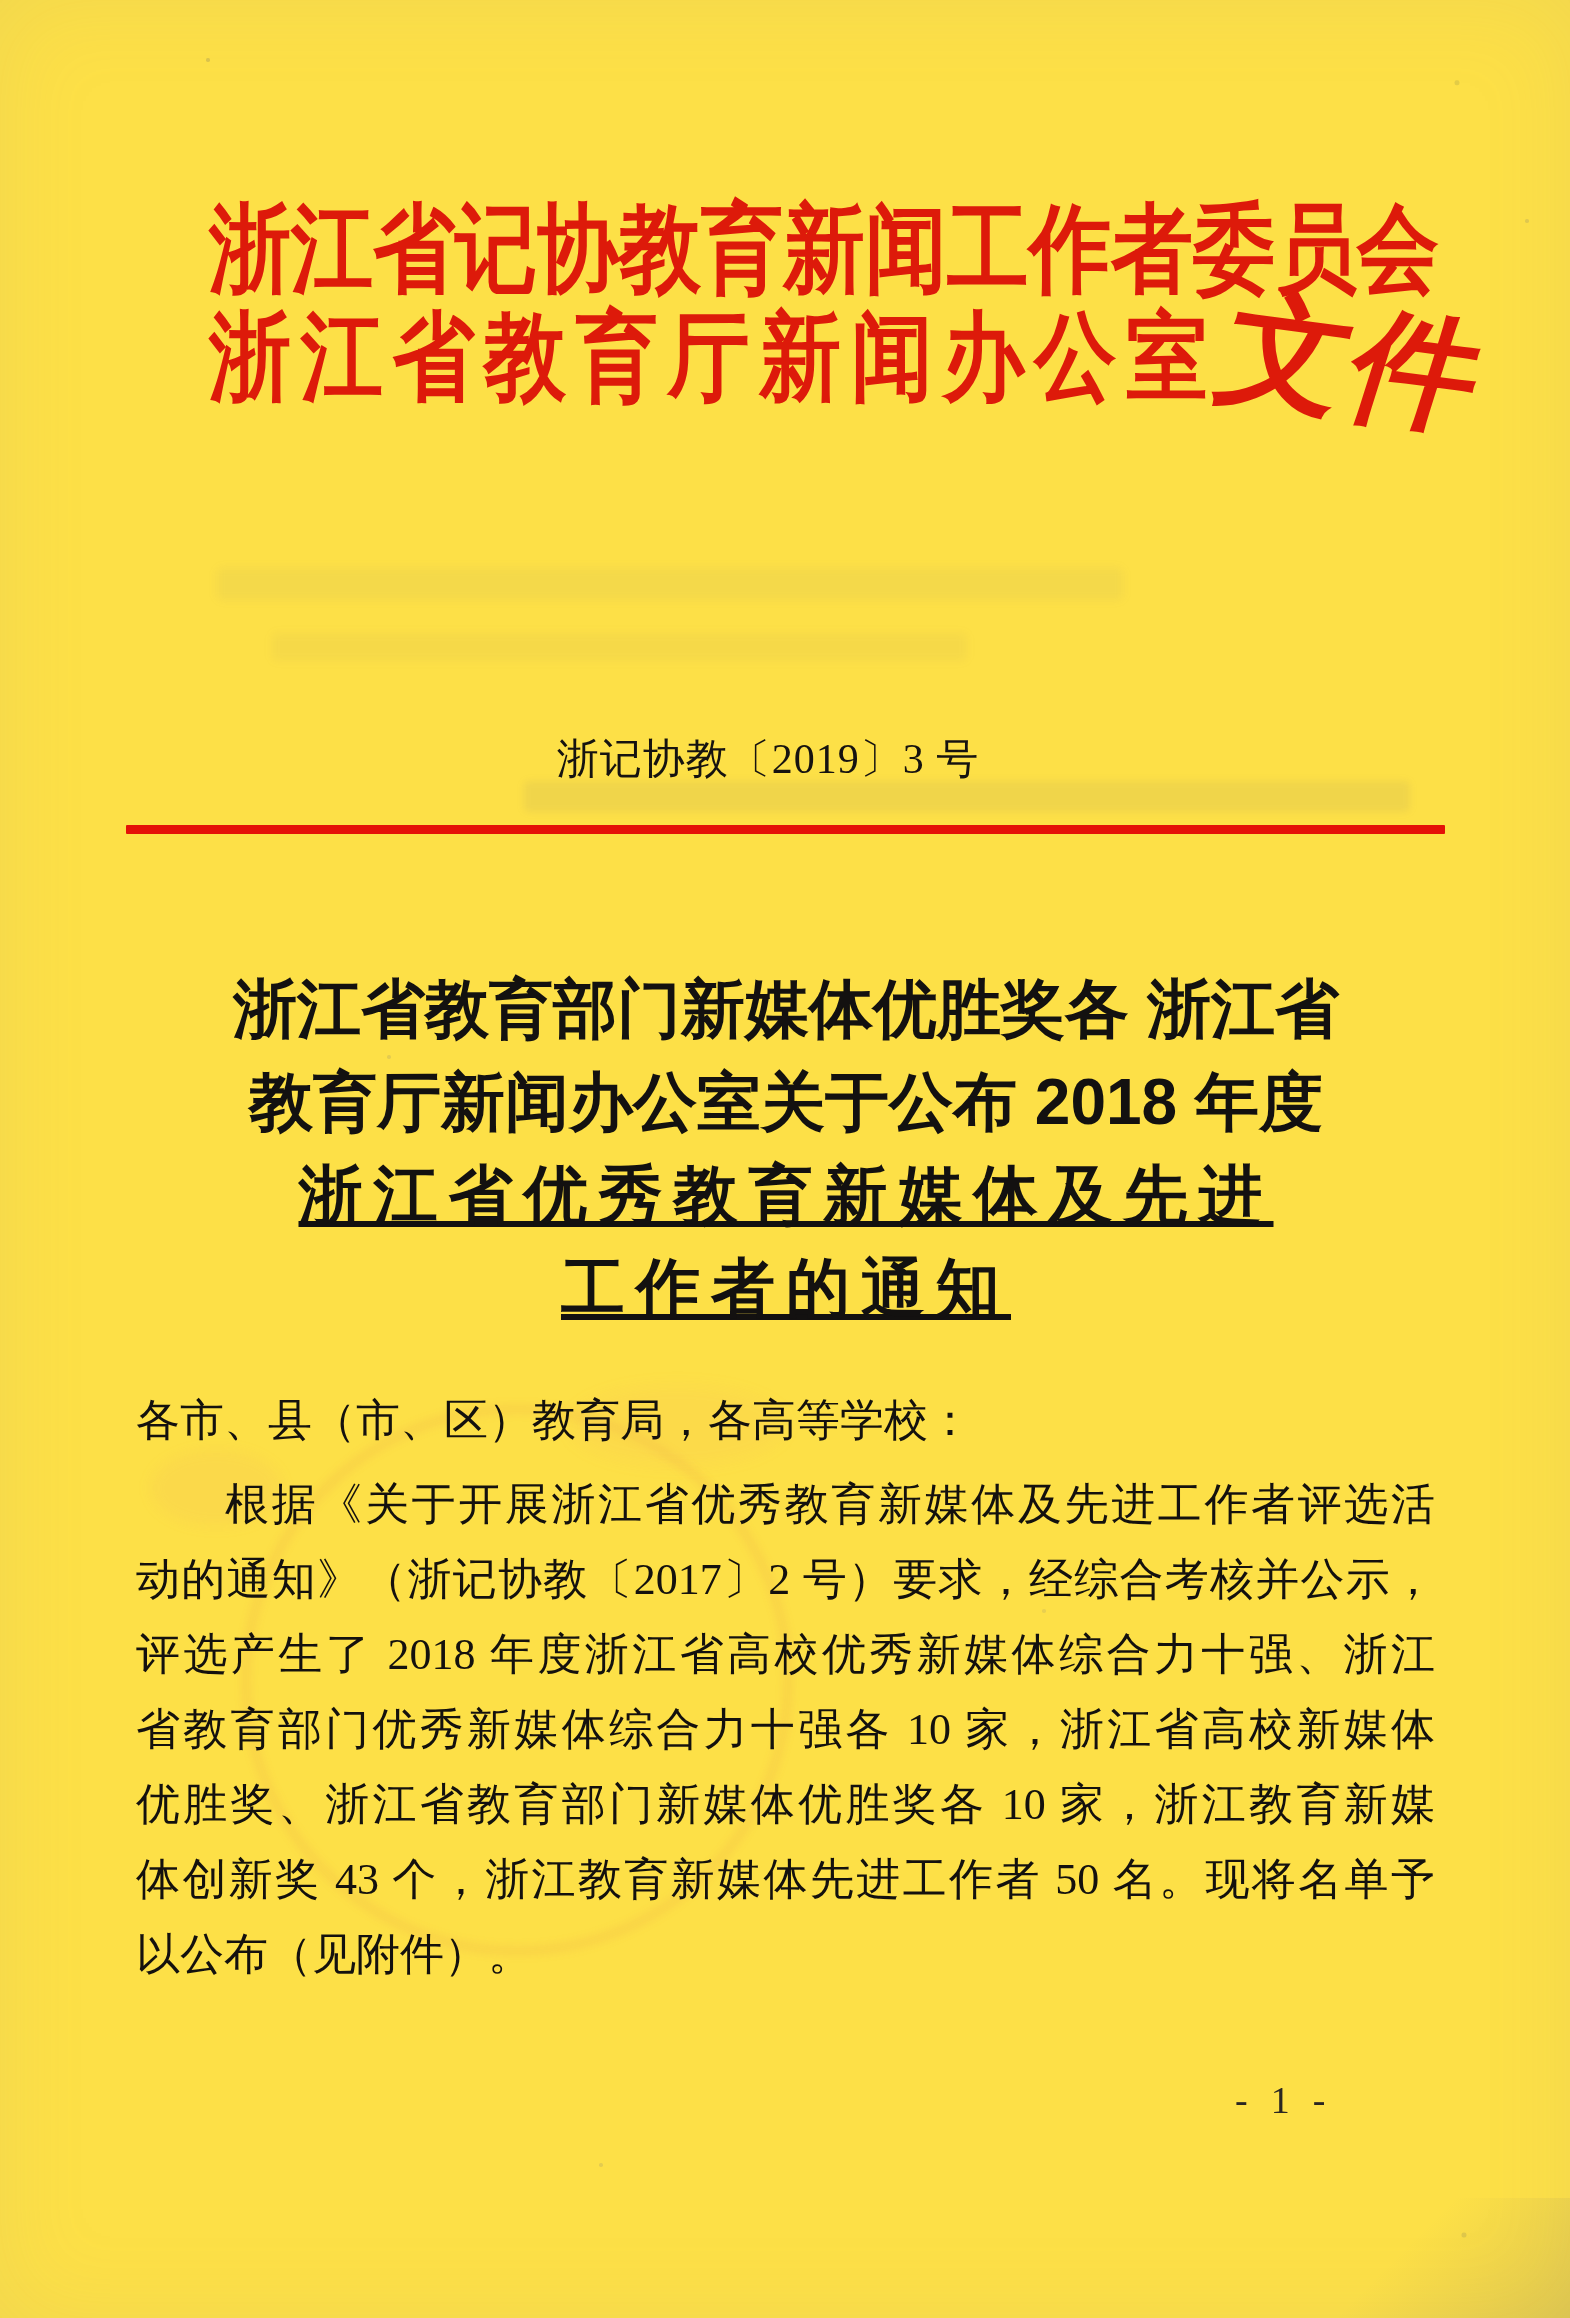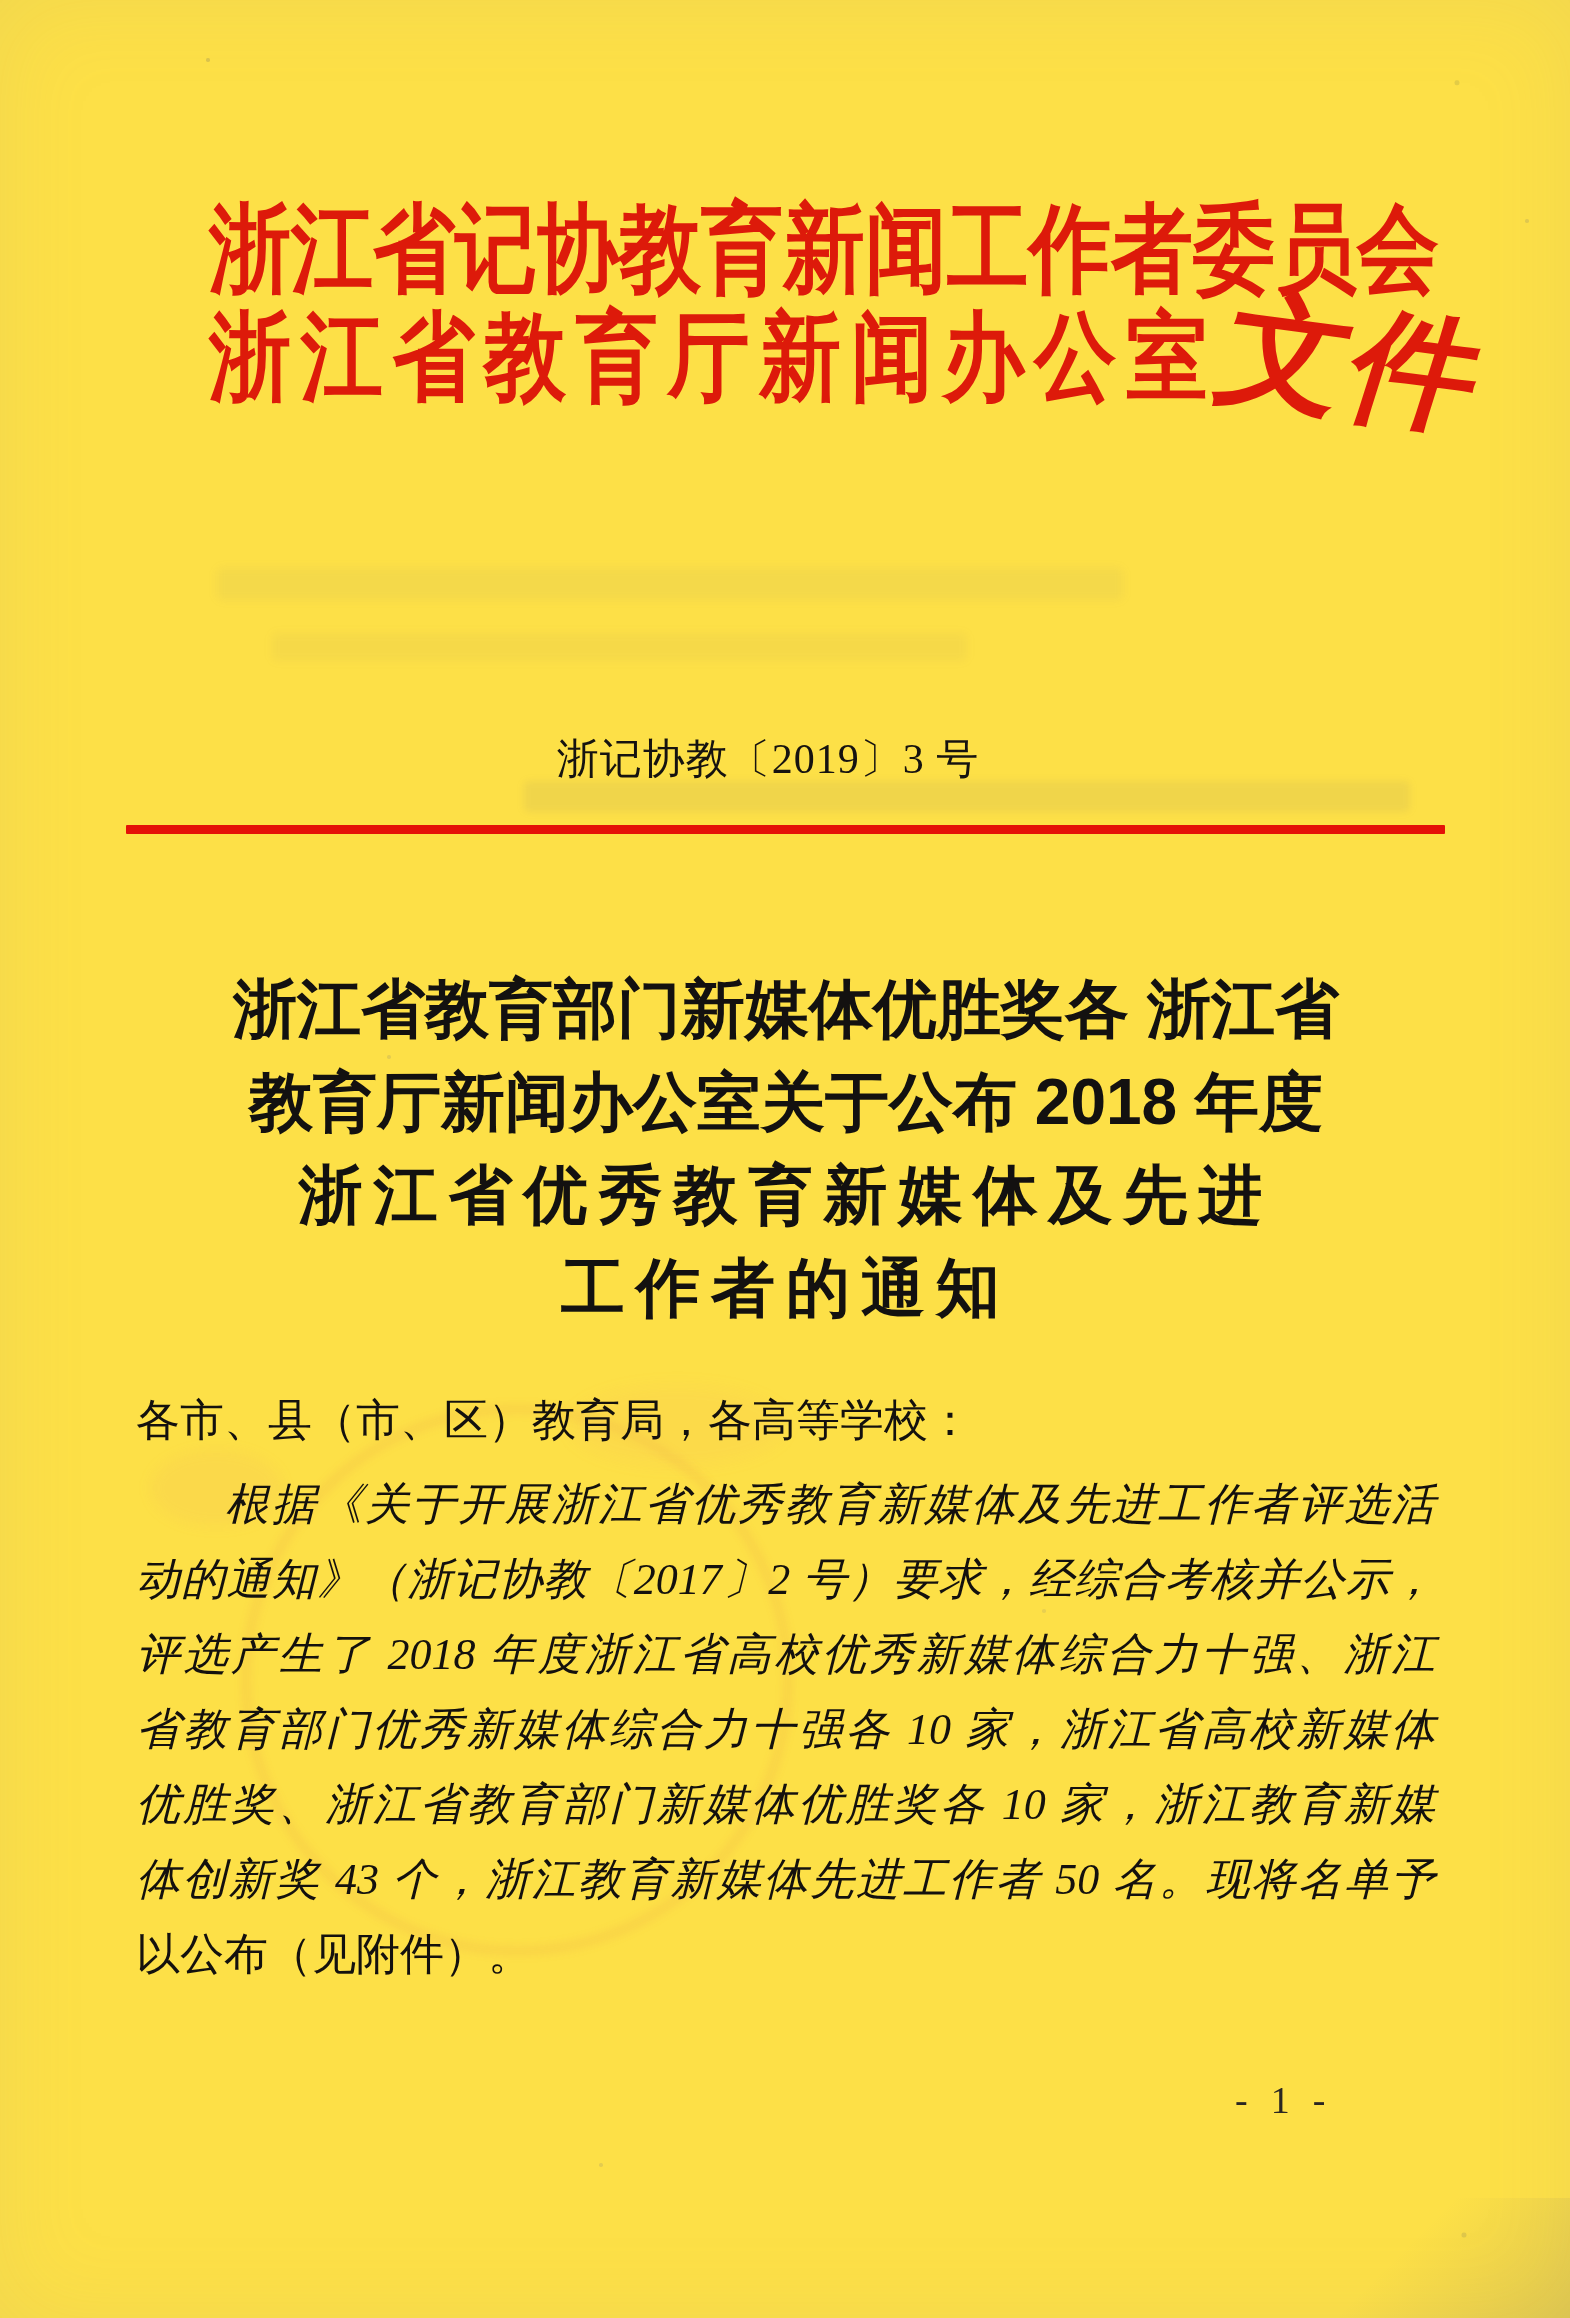--- a/index.html
+++ b/index.html
@@ -41,28 +41,28 @@
     background:#e41107;border-radius:1px;
   }
   
   .title{
     position:absolute;top:963px;left:81px;width:1410px;margin:0;
     text-align:center;color:#131110;
     font-family:"Liberation Sans","DejaVu Sans",sans-serif;
     font-weight:bold;font-size:64px;
   }
   .t-line{line-height:93px;white-space:nowrap;}
-  .t-line.spread{letter-spacing:11px;}
+  .t-line.spread{letter-spacing:11px;text-decoration:underline;}
   
   .body-text{
     position:absolute;left:136px;top:1383px;width:1299px;
     font-size:44px;color:#14110e;
   }
   .b-line{line-height:75px;}
-  .b-line.j{text-align:justify;text-align-last:justify;text-justify:inter-character;font-style:italic;}
+  .b-line.j{text-align:justify;text-align-last:justify;text-justify:inter-character;}
   .b-line.indent{text-indent:89px;}
   .para{margin-top:9px;}
   
   .page-number{
     position:absolute;left:1235px;top:2078px;
     font-size:38px;color:#2a2622;
     letter-spacing:4.5px;word-spacing:4.5px;white-space:nowrap;
   }
   
   .artifact{position:absolute;pointer-events:none;}

